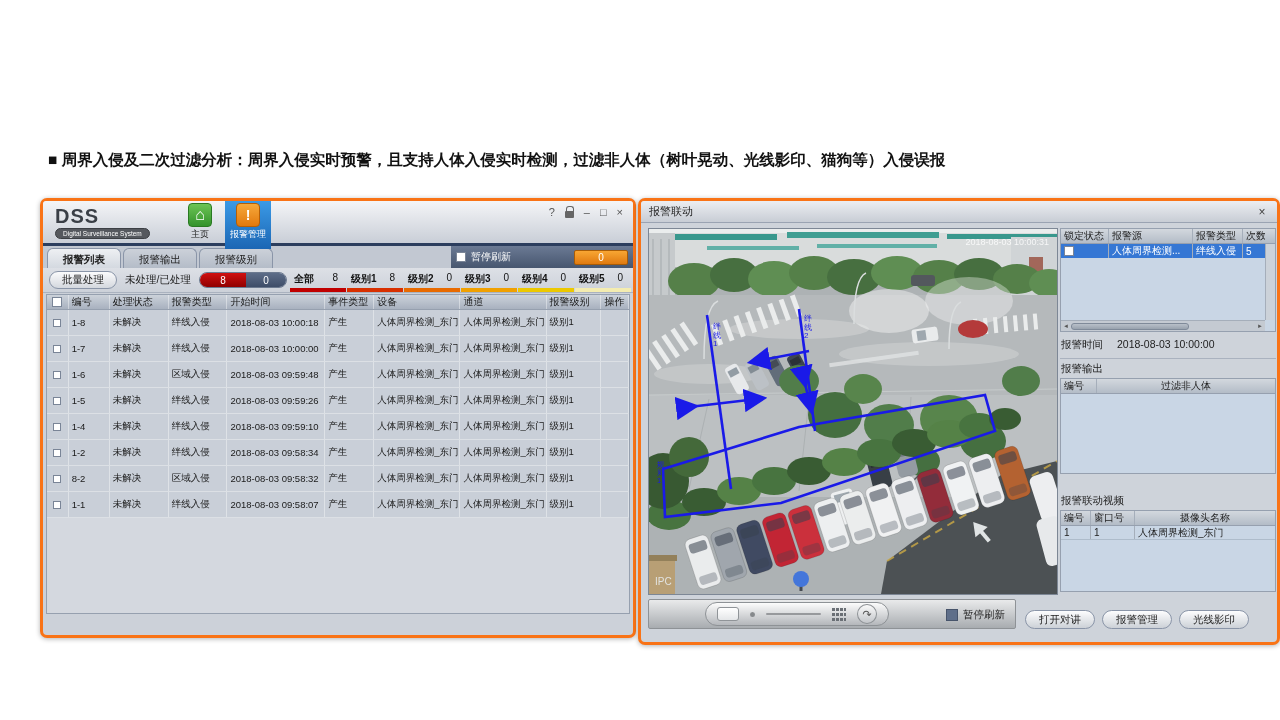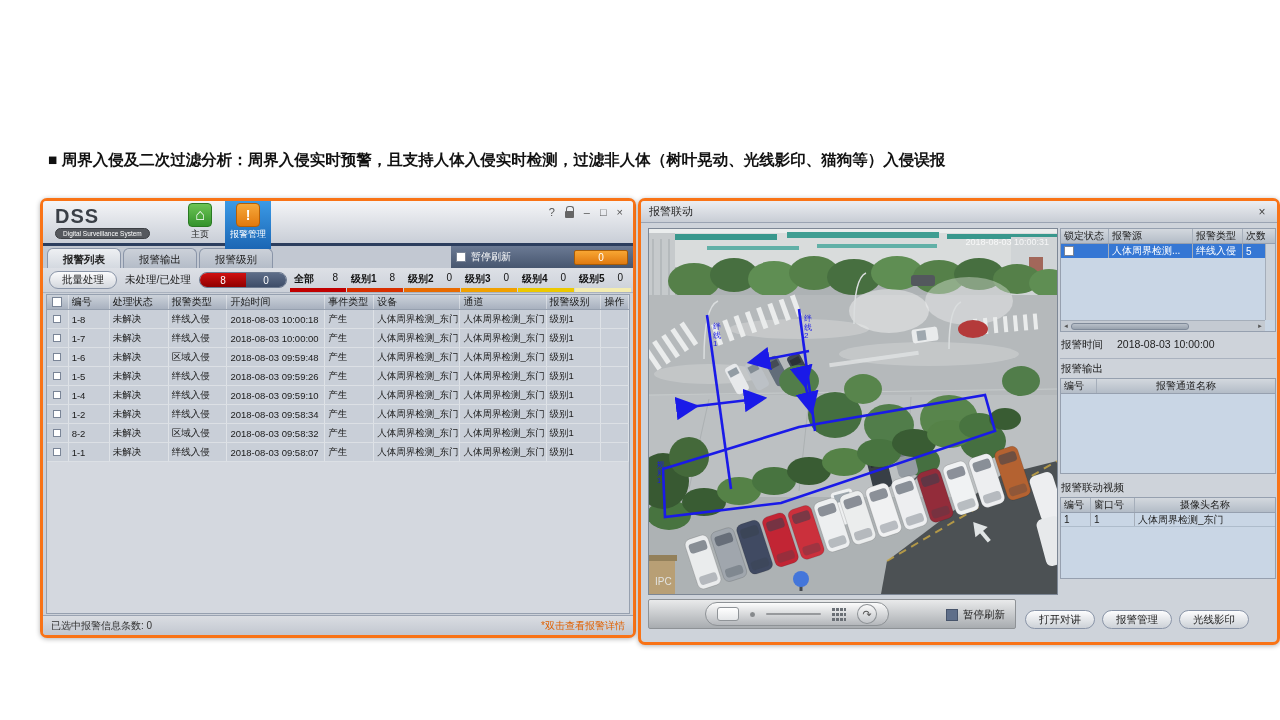--- a/index.html
+++ b/index.html
@@ -57,21 +57,21 @@
 .st-t { display:flex; justify-content:space-between; padding:0 8px 2px 4px; font-size:10px; color:#111; }
 .st-l { font-weight:bold; }
 .st-b { height:4px; }
 
 .table-wrap { position:absolute; left:3px; right:3px; top:93px; bottom:21px; border:1px solid #96a0af; background:#d4d8df; overflow:hidden; }
 .thead { display:flex; height:15px; background:linear-gradient(#ccd2da,#a8b1bf); border-bottom:1px solid #96a0af; }
 .cell { height:100%; display:flex; align-items:center; padding:0 3px; border-right:1px solid rgba(255,255,255,.4);
   overflow:hidden; white-space:nowrap; font-size:9.5px; color:#1a1a1a; }
 .thead .cell { font-size:10px; }
 .cell.cb { justify-content:center; }
-.trow { display:flex; height:19px; background:#c9cfd8; border-bottom:1px solid #dce0e5; }
+.trow { display:flex; height:26px; background:#c9cfd8; border-bottom:1px solid #dce0e5; }
 .trow .cbx { width:8px; height:8px; }
 .statusbar { position:absolute; left:0; right:0; bottom:0; height:20px; background:linear-gradient(#dadde2,#c2c7d0);
   border-top:1px solid #9aa3b2; display:flex; justify-content:space-between; align-items:center; padding:0 8px; font-size:10px; color:#333; border-radius:0 0 3px 3px; }
 .statusbar .hint { color:#e06000; }
 
 
 #linkage { left:638px; top:198px; width:642px; height:447px; background:#ced3da; }
 .lk-titlebar { height:22px; background:linear-gradient(#eceef1,#c8cdd5); border-bottom:1px solid #9aa3b2; border-radius:3px 3px 0 0;
   display:flex; align-items:center; justify-content:space-between; padding:0 8px; font-size:11px; color:#222; }
 .lk-close { font-size:12px; color:#444; width:14px; text-align:center; }
@@ -330,24 +330,20 @@
             <div class="cell" style="width: 100px;">2018-08-03 09:58:07</div>
             <div class="cell" style="width: 50px;">产生</div>
             <div class="cell" style="width: 88px;">人体周界检测_东门</div>
             <div class="cell" style="width: 88px;">人体周界检测_东门</div>
             <div class="cell" style="width: 56px;">级别1</div>
             <div class="cell" style="width: 28px;"></div>
           </div>
         </div>
     </div>
 
-    <div class="statusbar">
-      <span>已选中报警信息条数: 0</span>
-      <span class="hint">*双击查看报警详情</span>
-    </div>
   </div>
 
   <div class="win" id="linkage">
     <div class="lk-titlebar">
       <span>报警联动</span>
       <span class="lk-close">×</span>
     </div>
 
     <div class="video-box">
       <svg width="408" height="365" viewBox="0 0 408 365" preserveAspectRatio="none">
@@ -674,25 +670,25 @@
       <div class="sb-time">
         <span>报警时间</span>
         <span>2018-08-03 10:00:00</span>
       </div>
       <div class="sb-div"></div>
 
       <div class="sb-label">报警输出</div>
       <div class="sb-table" style="height:96px">
         <div class="sb-hrow">
           <div class="sb-hc" style="width:36px">编号</div>
-          <div class="sb-hc" style="flex:1;border-right:none;justify-content:center">报警通道名称</div>
-        </div>
-      </div>
-
-      <div class="sb-label" style="margin-top:7px">报警联动视频</div>
+          <div class="sb-hc" style="flex:1;border-right:none;justify-content:center">过滤非人体</div>
+        </div>
+      </div>
+
+      <div class="sb-label" style="margin-top:20px">报警联动视频</div>
       <div class="sb-table" style="height:82px">
         <div class="sb-hrow">
           <div class="sb-hc" style="width:30px">编号</div>
           <div class="sb-hc" style="width:44px">窗口号</div>
           <div class="sb-hc" style="flex:1;border-right:none;justify-content:center">摄像头名称</div>
         </div>
         <div class="sb-row" style="border-bottom:1px solid #aebccb">
           <div class="sb-c" style="width:30px">1</div>
           <div class="sb-c" style="width:44px">1</div>
           <div class="sb-c" style="flex:1;border-right:none">人体周界检测_东门</div>

